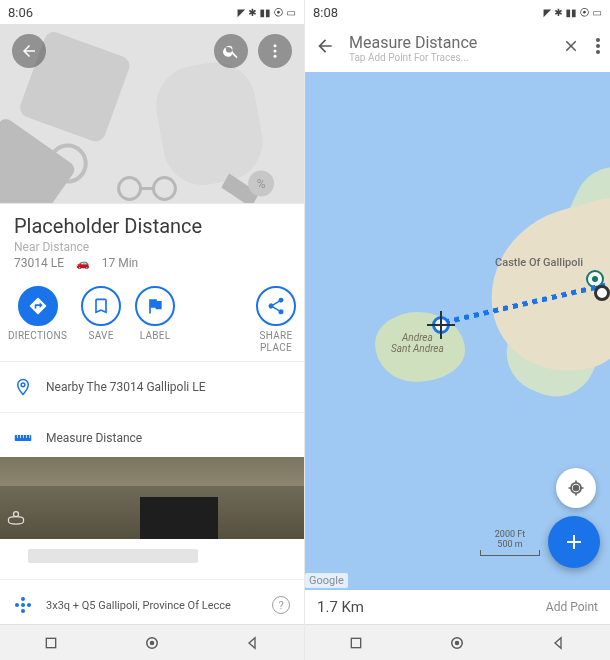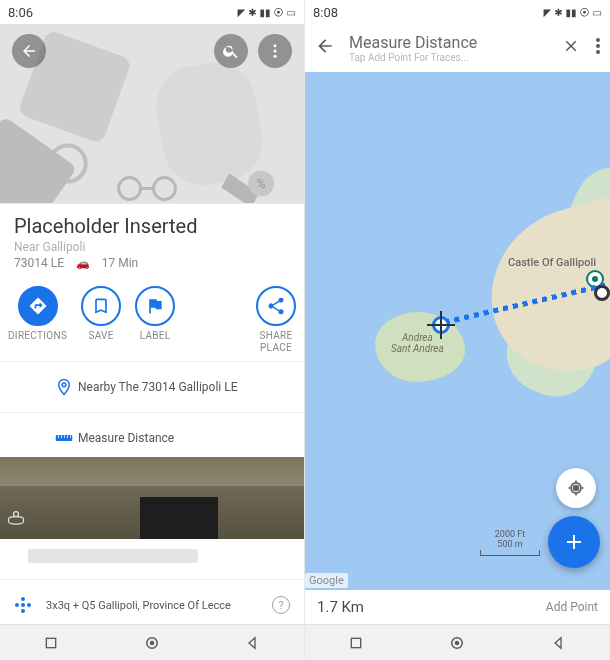--- a/index.html
+++ b/index.html
@@ -31,21 +31,21 @@
     .action { display: flex; flex-direction: column; align-items: center; gap: 4px; justify-content: center; }
     .action-circle { width: 40px; height: 40px; border-radius: 50%; border: 2px solid #1a73e8; display: flex; align-items: center; justify-content: center; }
     .action-circle.filled { background: #1a73e8; }
     .action-circle svg { width: 20px; height: 20px; fill: #1a73e8; }
     .action-circle.filled svg { fill: #fff; }
     .action-label { font-size: 10px; color: #888; letter-spacing: 0.3px; }
     .action-spacer { flex: 1; }
 
     .divider { height: 1px; background: #eee; margin: 6px 0; }
 
-    .info-row { display: flex; align-items: center; gap: 5px; padding: 10px 14px; font-size: 12px; color: #555; margin-left: 41px; }
+    .info-row { display: flex; align-items: center; gap: 14px; padding: 10px 14px; font-size: 12px; color: #555; }
     .info-row .row-icon { width: 18px; height: 18px; display: flex; align-items: center; justify-content: center; color: #1a73e8; }
     .info-row .row-icon svg { width: 18px; height: 18px; fill: #1a73e8; }
 
     .streetview { height: 82px; position: relative; background: linear-gradient(180deg, #7a7560 0%, #8c866f 35%, #6f6a57 36%, #55513f 100%); margin: 0; }
     .streetview::after { content: ""; position: absolute; left: 46%; bottom: 0; width: 78px; height: 42px; background: #1e1e1e; }
     .sv-icon { position: absolute; left: 6px; bottom: 6px; color: #fff; opacity: 0.8; }
     .sv-icon svg { width: 20px; height: 20px; fill: #fff; }
 
     .pin-row { display: flex; align-items: center; gap: 14px; padding: 10px 14px; font-size: 12px; color: #555; }
     .pin-row .grey-box { width: 170px; height: 14px; background: #e4e4e4; border-radius: 2px; }
@@ -66,21 +66,21 @@
     .right-top .top-right { margin-left: auto; display: flex; gap: 16px; align-items: center; }
     .right-top .x svg { width: 18px; height: 18px; fill: #5a5a5a; }
     .right-top .more svg { width: 4px; height: 16px; fill: #5a5a5a; }
 
     .map { position: relative; height: 524px; background: #9fc9f3; overflow: hidden; }
     .landmass-right { position: absolute; right: -30px; top: 140px; width: 150px; height: 160px; background: #e8dfc9; border-radius: 70% 10% 50% 60% / 60% 10% 70% 50%; transform: rotate(-15deg); }
     .landmass-strip { position: absolute; right: -20px; top: 90px; width: 90px; height: 240px; background: #d6e4c5; transform: rotate(25deg); border-radius: 40px; opacity: 0.9; }
     .island { position: absolute; left: 70px; top: 240px; width: 90px; height: 70px; background: #cfe0bf; border-radius: 48% 52% 55% 45% / 45% 55% 45% 55%; }
     .map-label { position: absolute; font-size: 10px; color: #787059; font-style: italic; text-align: center; line-height: 1.1; }
     .label-island { left: 86px; top: 260px; }
-    .label-castle { right: 14px; top: 185px; font-style: normal; color: #6b6b6b; font-size: 11px; font-weight: 500; margin-left: 7px; }
+    .label-castle { right: 27px; top: 185px; font-style: normal; color: #6b6b6b; font-size: 11px; font-weight: 500; margin-left: 7px; }
     .castle-icon { position: absolute; right: 6px; top: 198px; width: 18px; height: 18px; border-radius: 50%; background: #fff; border: 2px solid #0b7b69; }
     .castle-icon::after { content: ""; position: absolute; inset: 4px; border-radius: 50%; background: #0b7b69; }
 
     .dotted-path { position: absolute; left: 130px; top: 252px; width: 176px; height: 2px; transform: rotate(-13deg); transform-origin: left center; }
     .dotted-path::before { content: ""; position: absolute; inset: 0; background: repeating-linear-gradient(90deg, #1a73e8 0 5px, transparent 5px 10px); height: 5px; top: -2px; border-radius: 3px; }
     .endpoint-left { position: absolute; left: 127px; top: 244px; width: 18px; height: 18px; border-radius: 50%; border: 3px solid #1a73e8; background: rgba(255,255,255,0.9); }
     .endpoint-left .crosshair { position: absolute; inset: -6px; }
     .endpoint-left .crosshair::before, .endpoint-left .crosshair::after { content: ""; position: absolute; background: #263238; }
     .endpoint-left .crosshair::before { left: 50%; top: -2px; width: 2px; height: 28px; margin-left: -1px; }
     .endpoint-left .crosshair::after { top: 50%; left: -2px; height: 2px; width: 28px; margin-top: -1px; }
@@ -148,22 +148,22 @@
               <circle cx="12" cy="5" r="2"></circle>
               <circle cx="12" cy="12" r="2"></circle>
               <circle cx="12" cy="19" r="2"></circle>
             </svg>
         </div>
       </div>
     </div>
   </div>
 
   <div class="place-header">
-    <div class="place-title">Placeholder Inserted</div>
-    <div class="place-sub">Near Gallipoli</div>
+    <div class="place-title">Placeholder Distance</div>
+    <div class="place-sub">Near Distance</div>
     <div class="place-line2">
       <span>73014 LE</span>
       <span class="car-icon">🚗</span>
       <span>17 Min</span>
     </div>
   </div>
 
   <div class="actions-row">
     <div class="action">
       <div class="action-circle filled">

